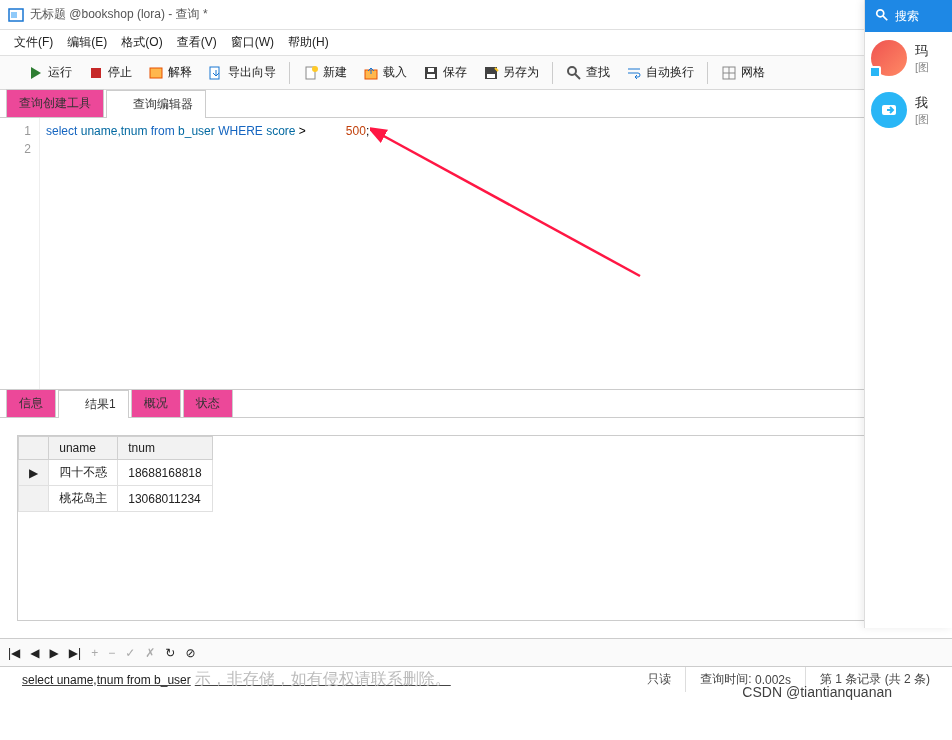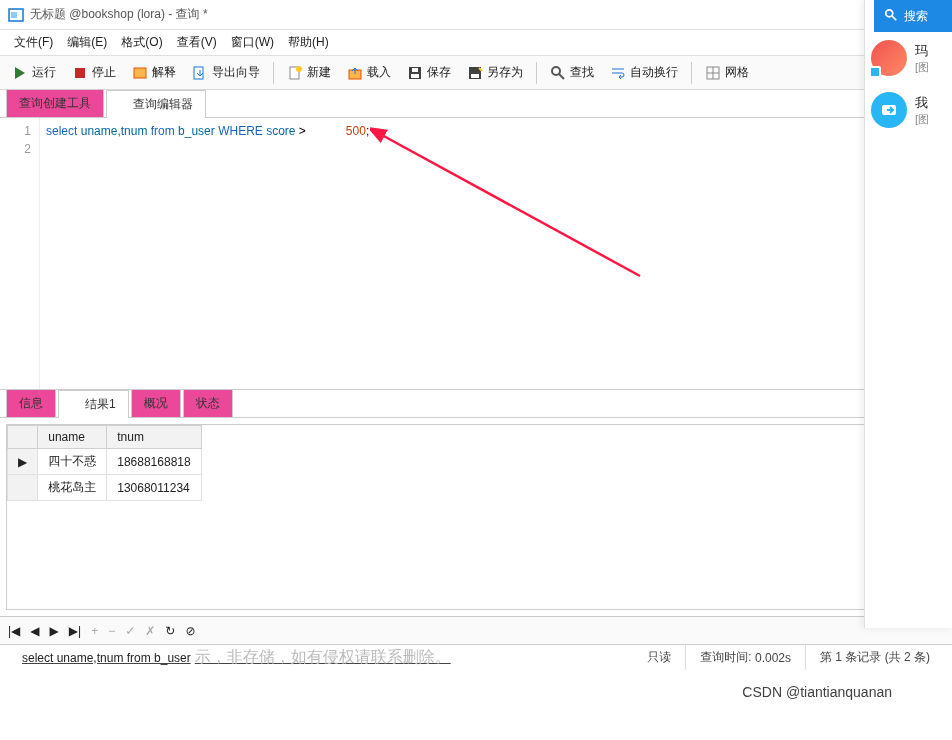--- a/index.html
+++ b/index.html
@@ -2,47 +2,47 @@
 <html><head>
 <meta charset="utf-8">
 <style>
 *{box-sizing:border-box;margin:0;padding:0;font-family:"Microsoft YaHei","Segoe UI",Arial,sans-serif;font-size:12px;}
 body{background:#fff;width:952px;height:740px;overflow:hidden;position:relative;}
 .titlebar{height:30px;background:#fff;border-bottom:1px solid #e0e0e0;display:flex;align-items:center;padding:0 8px;color:#555;}
 .titlebar .ticon{width:16px;height:16px;margin-right:6px;display:inline-block;}
 .win-controls{margin-left:auto;display:flex;gap:18px;color:#888;}
 .menubar{height:26px;display:flex;align-items:center;padding:0 8px;gap:2px;border-bottom:1px solid #e0e0e0;}
 .menubar span{padding:1px 6px;color:#222;cursor:default;}
-.toolbar{height:34px;display:flex;align-items:center;padding:0 4px;border-bottom:1px solid #d8d8d8;background:#fafafa;}
+.toolbar{height:34px;display:flex;align-items:center;padding:0 20px;border-bottom:1px solid #d8d8d8;background:#fafafa;}
 .tbtn{display:flex;align-items:center;padding:3px 6px;margin:0 1px;cursor:default;color:#222;gap:4px;border:1px solid transparent;}
 .tsep{width:1px;height:22px;background:#ccc;margin:0 5px;}
 .icon{width:16px;height:16px;display:inline-block;}
 .tab-row{height:28px;display:flex;align-items:flex-end;padding:4px 6px 0 6px;background:#fff;border-bottom:1px solid #ccc;}
 .tab{padding:5px 12px;border:1px solid #ccc;border-bottom:none;margin-right:2px;background:#ec4899;font-size:12px;color:#333;cursor:default;}
 .tab.active{background:#fff;position:relative;top:1px;padding-left:26px;}
 .editor{height:272px;border-bottom:1px solid #ccc;display:flex;font-family:Consolas,Monaco,monospace;font-size:13px;position:relative;background:#fff;}
 .gutter{width:40px;background:#fff;border-right:1px solid #eee;color:#999;text-align:right;padding:4px 8px 0 0;line-height:18px;}
 .code{flex:1;padding:4px 6px 0 6px;line-height:18px;white-space:pre;position:relative;}
 .kw{color:#1565c0;}
 .ident{color:#0369a1;}
 .num{color:#c2410c;margin-left:40px;}
 .arrow{position:absolute;pointer-events:none;}
 .lower-tabs{height:28px;display:flex;align-items:flex-end;padding:4px 6px 0 6px;border-bottom:1px solid #ccc;background:#fff;}
-.results{border:1px solid #ccc;margin:6px;height:186px;background:#fff;overflow:auto;}
+.results{border:1px solid #ccc;margin:17px;height:186px;background:#fff;overflow:auto;}
 .grid{border-collapse:collapse;width:auto;}
 .grid th{background:#f2f2f2;border:1px solid #d0d0d0;padding:4px 10px;text-align:left;font-weight:normal;color:#222;}
 .grid td{border:1px solid #e0e0e0;padding:4px 10px;color:#222;}
 .row-ind{width:14px;background:#f2f2f2;border:1px solid #d0d0d0;text-align:center;color:#000;}
 .nav-bar{height:28px;border-top:1px solid #ccc;display:flex;align-items:center;padding:0 8px;gap:10px;color:#333;background:#fafafa;}
 .nav-bar .nbtn{cursor:default;font-family:Arial;color:#222;}
 .statusbar{height:26px;border-top:1px solid #ccc;display:flex;align-items:center;padding:0 8px;color:#444;background:#fff;}
 .statusbar .cell{padding:0 14px;border-right:1px solid #ddd;height:100%;display:flex;align-items:center;}
 .watermark{position:absolute;right:60px;bottom:40px;color:#404040;font-size:14px;pointer-events:none;}
 .side-panel{position:absolute;top:0;right:0;width:88px;height:628px;background:#fff;border-left:1px solid #ddd;box-shadow:-2px 0 8px rgba(0,0,0,.08);}
-.search-bar{height:32px;background:#1e88e5;color:#fff;display:flex;align-items:center;padding:0 10px;gap:6px;margin-left:9px;}
+.search-bar{height:32px;background:#1e88e5;color:#fff;display:flex;align-items:center;padding:0 10px;gap:6px;}
 .contact{display:flex;align-items:center;padding:8px 6px;gap:8px;}
 .avatar{width:36px;height:36px;border-radius:50%;flex-shrink:0;}
 .contact .ctext{overflow:hidden;}
 .contact .cname{color:#222;font-size:13px;white-space:nowrap;}
 .contact .csub{color:#888;font-size:11px;white-space:nowrap;}
 .faded-note{color:#bbb;font-size:16px;}
 </style>
 </head>
 <body>
 

